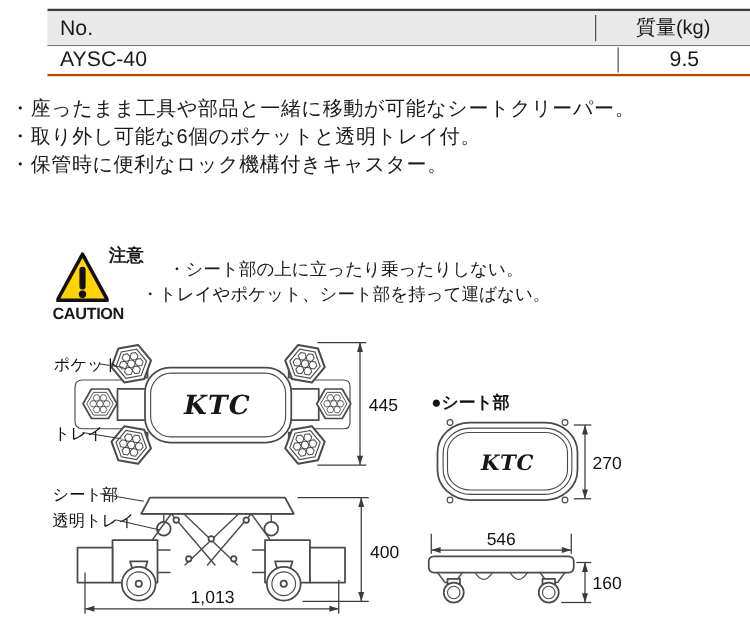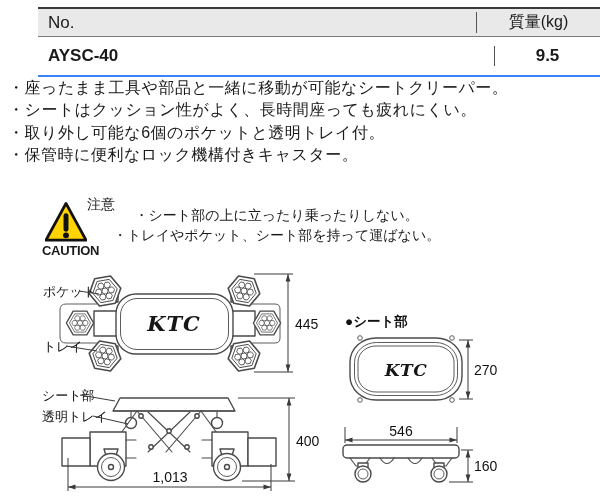--- a/index.html
+++ b/index.html
@@ -1,34 +1,34 @@
 <!DOCTYPE html>
 <html><head>
 <meta charset="utf-8">
 <style>
   html,body{margin:0;padding:0;background:#fff;}
   .page{position:relative;width:600px;height:500px;background:#fff;overflow:hidden;
         font-family:"Liberation Sans",sans-serif;color:#1a1a1a;}
 
   
   .spec-table{position:absolute;left:38px;top:7px;width:562px;
-              border-top:2px solid #3a3a3a;border-bottom:2px solid #3b82f6;}
+              border-top:2px solid #3a3a3a;border-bottom:2px solid #c2410c;}
   .spec-table .row{display:flex;align-items:center;}
   .spec-table .row.head{height:27px;background:#e9e9e9;border-bottom:1px solid #7a7a7a;}
-  .spec-table .row.vals{height:38px;background:#fff;font-weight:bold;}
+  .spec-table .row.vals{height:22px;background:#fff;}
   .spec-table .c1{flex:0 0 428px;padding-left:10px;font-size:17px;}
   .spec-table .c2{flex:1;text-align:center;border-left:1px solid #555;font-size:16px;}
   .spec-table .row.vals .c2{font-size:17px;margin-left:18px;}
 
   
   .features{position:absolute;left:8px;top:77px;font-size:16px;line-height:22.4px;
             letter-spacing:.5px;white-space:nowrap;}
 
   
-  .caution-jp{position:absolute;left:87px;top:196px;font-size:14px;font-weight:normal;}
+  .caution-jp{position:absolute;left:87px;top:196px;font-size:14px;font-weight:bold;}
   .caution-en{position:absolute;left:42px;top:243px;font-size:13px;font-weight:bold;letter-spacing:-.3px;}
   .caution-items{position:absolute;left:113px;top:206px;font-size:14px;line-height:19.6px;white-space:nowrap;text-align:center;}
   .caution-icon{position:absolute;left:45px;top:201px;}
 
   
   .diagram{position:absolute;left:0;top:0;}
   .dline{stroke:#3a3a3a;stroke-width:1;fill:none;}
   .lead{stroke:#3a3a3a;stroke-width:1;fill:none;}
   .arr{fill:#3a3a3a;stroke:none;}
   .draw{stroke:#4a4a4a;stroke-width:1.4;fill:#fff;stroke-linejoin:round;}
@@ -51,21 +51,20 @@
       <div class="c2">質量(kg)</div>
     </div>
     <div class="row vals">
       <div class="c1">AYSC-40</div>
       <div class="c2">9.5</div>
     </div>
   </div>
 
   <div class="features">
     <div>・座ったまま工具や部品と一緒に移動が可能なシートクリーパー。</div>
-    <div>・シートはクッション性がよく、長時間座っても疲れにくい。</div>
     <div>・取り外し可能な6個のポケットと透明トレイ付。</div>
     <div>・保管時に便利なロック機構付きキャスター。</div>
   </div>
 
   <svg class="caution-icon" width="42" height="42" viewBox="0 0 44 44">
     <polygon points="22,2.5 43,41 1,41" fill="#ffd400" stroke="#111" stroke-width="3" stroke-linejoin="round"></polygon>
     <line x1="22" y1="15.5" x2="22" y2="29.5" stroke="#111" stroke-width="5.2" stroke-linecap="round"></line>
     <circle cx="22" cy="36" r="3.1" fill="#111"></circle>
   </svg>
   <div class="caution-jp">注意</div>

